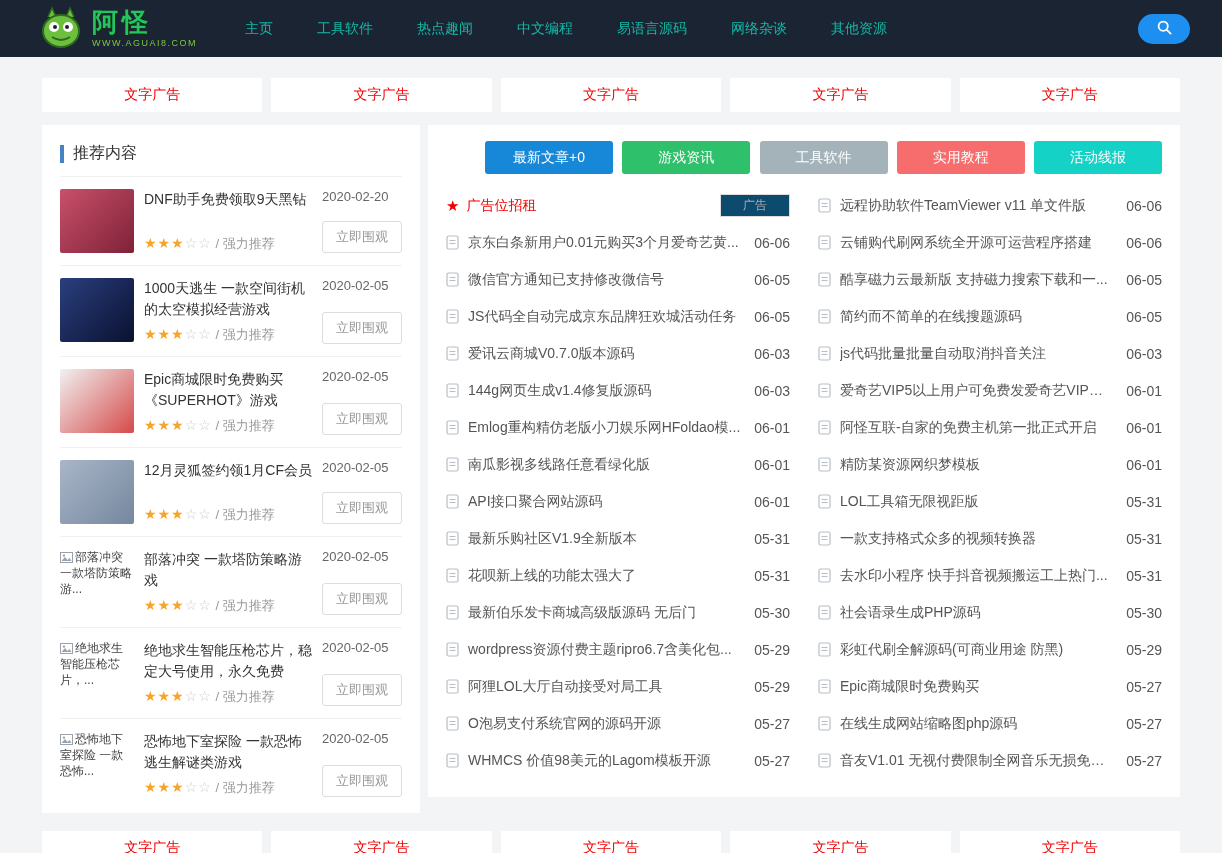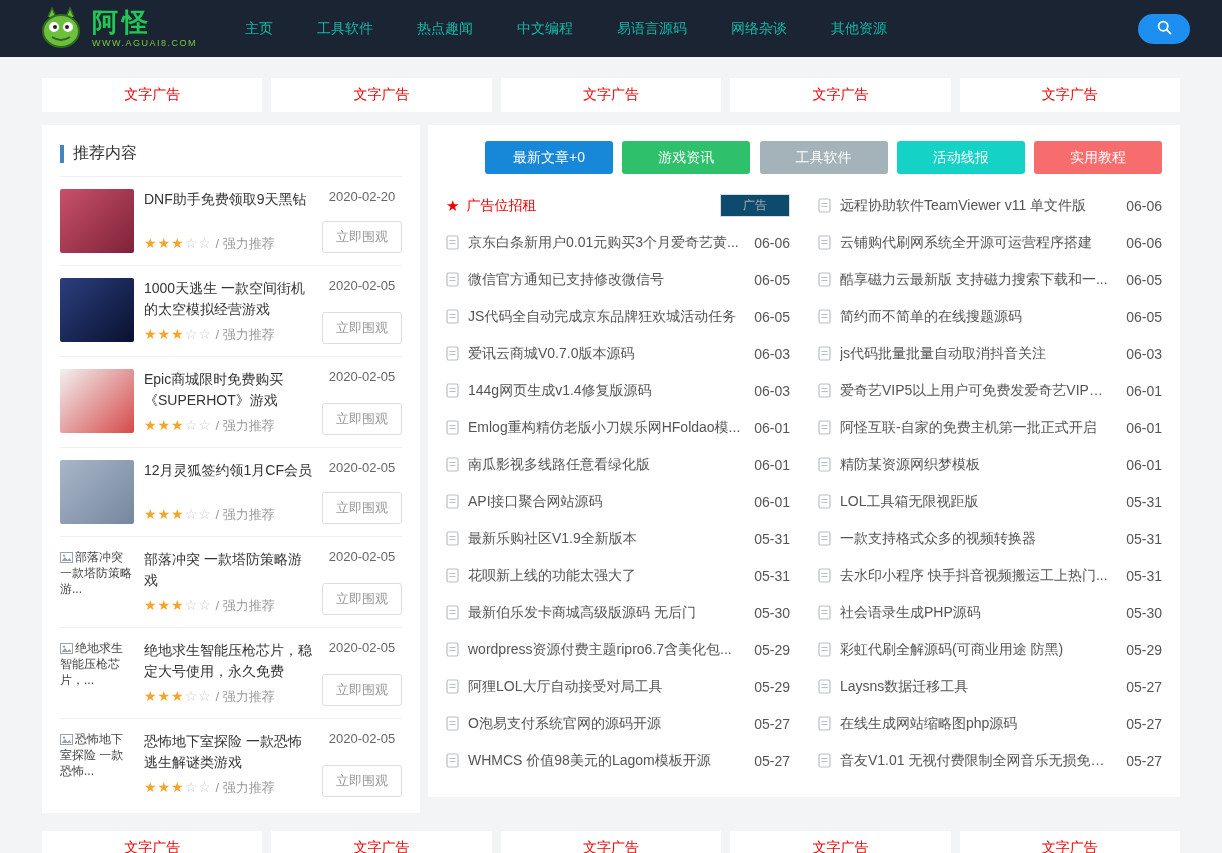--- a/index.html
+++ b/index.html
@@ -31,21 +31,21 @@
   .rec-item { display:flex; gap:10px; padding:12px 0; border-top:1px solid #f0f0f0; }
   .rec-thumb { width:74px; height:64px; flex:none; border-radius:2px; overflow:hidden; }
   .rec-thumb.broken { background:#fff; font-size:12px; color:#444; line-height:1.35; word-break:break-all; }
   .rec-thumb.broken svg { vertical-align:-2px; margin-right:2px; }
   .rec-body { flex:1; min-width:0; display:flex; }
   .rec-left { flex:1; min-width:0; display:flex; flex-direction:column; justify-content:space-between; gap:6px; }
   .rec-title { font-size:14px; color:#333; line-height:1.5; cursor:pointer; }
   .rec-stars { font-size:13px; color:#999; white-space:nowrap; }
   .stars-filled { color:#f7a52a; font-size:14px; letter-spacing:1px; }
   .stars-empty  { color:#cccccc; font-size:14px; letter-spacing:1px; }
-  .rec-right { display:flex; flex-direction:column; justify-content:space-between; align-items:center; margin-left:8px; flex:none; }
+  .rec-right { display:flex; flex-direction:column; justify-content:space-between; align-items:flex-start; margin-left:8px; flex:none; }
   .rec-date { font-size:13px; color:#666; white-space:nowrap; }
   .watch-btn { border:1px solid #ddd; background:#fff; color:#999; font-size:13px; padding:6px 13px; border-radius:3px; cursor:pointer; white-space:nowrap; }
   
   .main-panel { flex:1; min-width:0; background:#ffffff; padding:16px 18px 18px; }
   .cat-row { display:flex; justify-content:space-between;padding-left:39px; }
   .cat-btn { width:128px; height:33px; color:#fff; font-size:14px; border:none; border-radius:3px; cursor:pointer; }
   .lists { display:flex; gap:28px; margin-top:13px; }
   .article-list { list-style:none; flex:1; min-width:0; }
   .article-item { display:flex; align-items:center; height:37px; cursor:pointer; }
   .doc-icon { flex:none; margin-right:9px; display:flex; }
@@ -218,22 +218,22 @@
           </div>
         </div>
       </div>
   </aside>
 
   <main class="main-panel">
     <div class="cat-row" id="cat-buttons">
         <button class="cat-btn" style="background: rgb(23, 135, 216);">最新文章+0</button>
         <button class="cat-btn" style="background: rgb(46, 192, 106);">游戏资讯</button>
         <button class="cat-btn" style="background: rgb(164, 178, 185);">工具软件</button>
+        <button class="cat-btn" style="background: rgb(247, 108, 108);">实用教程</button>
         <button class="cat-btn" style="background: rgb(20, 210, 198);">活动线报</button>
-        <button class="cat-btn" style="background: rgb(247, 108, 108);">实用教程</button>
       </div>
     <div class="lists">
       <ul class="article-list" id="list-left">
           <li class="article-item ad-row-item">
             <span class="ad-star">★</span>
             <span class="article-title">广告位招租</span>
             <span class="ad-tag">广告</span>
           </li>
           <li class="article-item">
             <span class="doc-icon">
@@ -546,21 +546,21 @@
             <span class="article-date">05-29</span>
           </li>
           <li class="article-item">
             <span class="doc-icon">
               <svg width="13" height="15" viewBox="0 0 13 15">
                 <rect x="1" y="1" width="11" height="13" rx="1.5" fill="none" stroke="#b8bfc6" stroke-width="1.2"></rect>
                 <line x1="3.5" y1="5.5" x2="9.5" y2="5.5" stroke="#b8bfc6" stroke-width="1.1"></line>
                 <line x1="3.5" y1="8.5" x2="9.5" y2="8.5" stroke="#b8bfc6" stroke-width="1.1"></line>
               </svg>
             </span>
-            <span class="article-title">Laysns数据迁移工具</span>
+            <span class="article-title">Epic商城限时免费购买</span>
             <span class="article-date">05-27</span>
           </li>
           <li class="article-item">
             <span class="doc-icon">
               <svg width="13" height="15" viewBox="0 0 13 15">
                 <rect x="1" y="1" width="11" height="13" rx="1.5" fill="none" stroke="#b8bfc6" stroke-width="1.2"></rect>
                 <line x1="3.5" y1="5.5" x2="9.5" y2="5.5" stroke="#b8bfc6" stroke-width="1.1"></line>
                 <line x1="3.5" y1="8.5" x2="9.5" y2="8.5" stroke="#b8bfc6" stroke-width="1.1"></line>
               </svg>
             </span>

